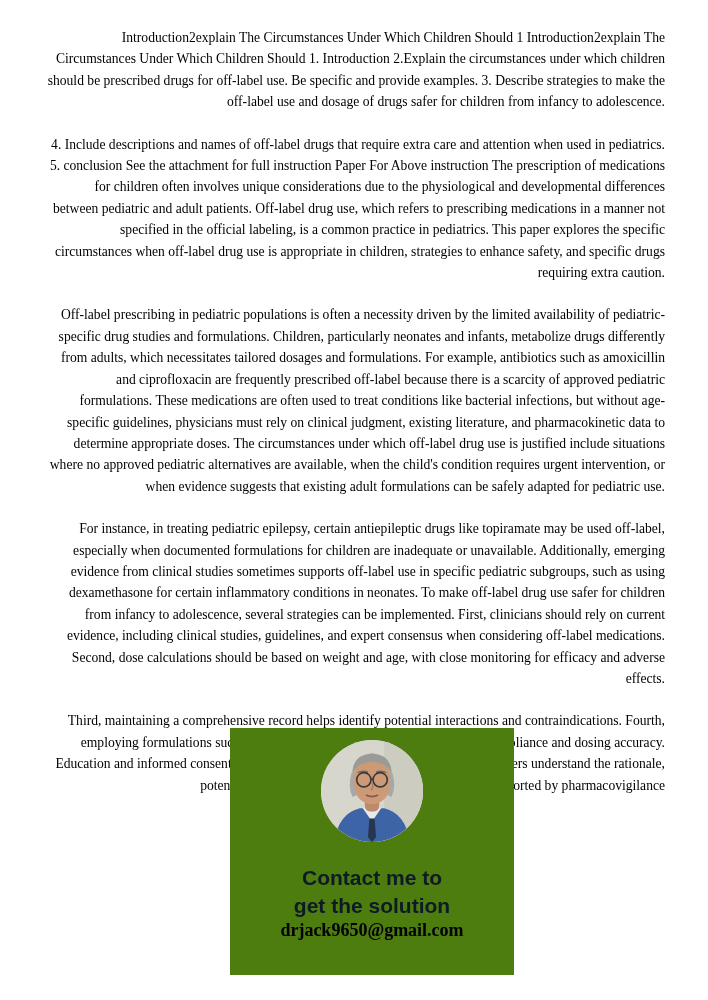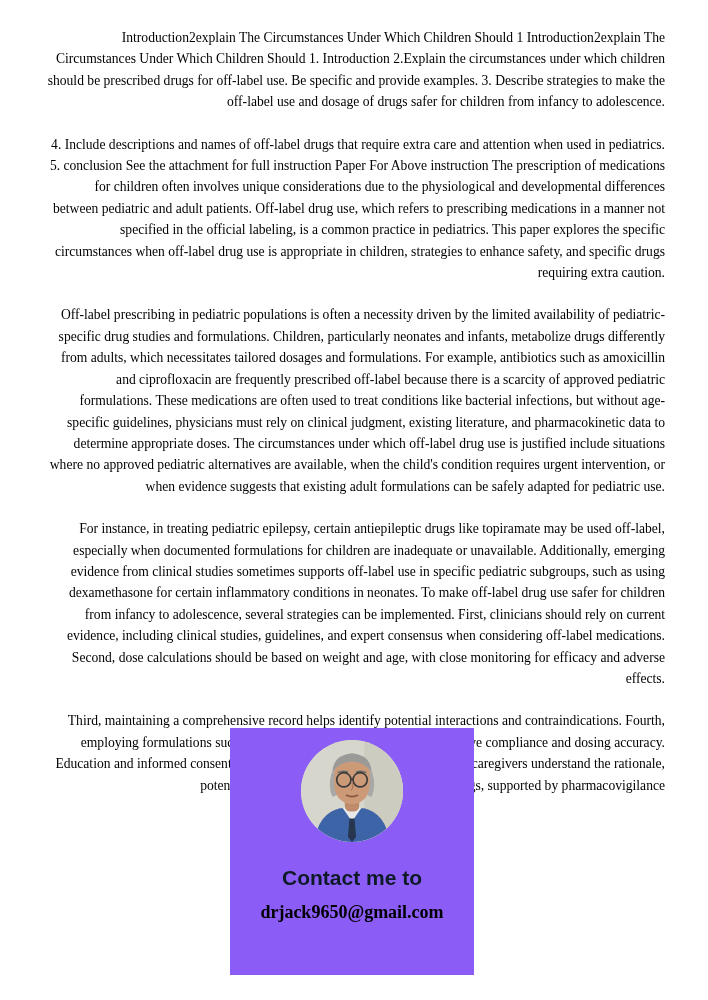--- a/index.html
+++ b/index.html
@@ -20,23 +20,23 @@
     font-size: 13.6px;
     line-height: 21.4px;
     text-align: right;
   }
   .doc p { margin: 0 0 21px 0; }
 
   .contact-card {
     position: absolute;
     left: 230px;
     top: 728px;
-    width: 244px;
+    width: 284px;
     height: 247px;
-    background: #8b5cf6;
+    background: #4d7c0f;
     display: flex;
     flex-direction: column;
     align-items: center;
     box-sizing: border-box;
   }
   .avatar {
     width: 102px;
     height: 102px;
     border-radius: 50%;
     overflow: hidden;
@@ -52,21 +52,21 @@
     line-height: 28px;
     color: #0e1a26;
     text-align: center;
   }
   .contact-line.first { margin-top: 22px; }
   .contact-email {
     font-family: "Liberation Serif", serif;
     font-weight: bold;
     font-size: 18px;
     color: #000000;
-    margin-top: 10px;
+    margin-top: 0;
     text-align: center;
   }
 </style>
 </head>
 <body>
 
 <div class="doc">
   <p>Introduction2explain The Circumstances Under Which Children Should 1 Introduction2explain The Circumstances Under Which Children Should 1. Introduction 2.Explain the circumstances under which children should be prescribed drugs for off-label use. Be specific and provide examples. 3. Describe strategies to make the off-label use and dosage of drugs safer for children from infancy to adolescence.</p>
   <p>4. Include descriptions and names of off-label drugs that require extra care and attention when used in pediatrics. 5. conclusion See the attachment for full instruction Paper For Above instruction The prescription of medications for children often involves unique considerations due to the physiological and developmental differences between pediatric and adult patients. Off-label drug use, which refers to prescribing medications in a manner not specified in the official labeling, is a common practice in pediatrics. This paper explores the specific circumstances when off-label drug use is appropriate in children, strategies to enhance safety, and specific drugs requiring extra caution.</p>
   <p>Off-label prescribing in pediatric populations is often a necessity driven by the limited availability of pediatric-specific drug studies and formulations. Children, particularly neonates and infants, metabolize drugs differently from adults, which necessitates tailored dosages and formulations. For example, antibiotics such as amoxicillin and ciprofloxacin are frequently prescribed off-label because there is a scarcity of approved pediatric formulations. These medications are often used to treat conditions like bacterial infections, but without age-specific guidelines, physicians must rely on clinical judgment, existing literature, and pharmacokinetic data to determine appropriate doses. The circumstances under which off-label drug use is justified include situations where no approved pediatric alternatives are available, when the child's condition requires urgent intervention, or when evidence suggests that existing adult formulations can be safely adapted for pediatric use.</p>
@@ -101,14 +101,15 @@
       <circle cx="42" cy="39" r="7" fill="none" stroke="#3a3a3a" stroke-width="1.6"></circle>
       <circle cx="58" cy="39" r="7" fill="none" stroke="#3a3a3a" stroke-width="1.6"></circle>
       <line x1="48.6" y1="38.5" x2="51.4" y2="38.5" stroke="#3a3a3a" stroke-width="1.6"></line>
 
       <path d="M50 41 Q52 47 49 49.5" stroke="#b07a58" stroke-width="1.4" fill="none"></path>
 
       <path d="M44 54 Q50 57 56 54" stroke="#8a5a44" stroke-width="1.6" fill="none"></path>
     </svg>
   </div>
   <div class="contact-line first">Contact me to</div>
+  <div class="contact-line">get the solution</div>
   <div class="contact-email">drjack9650@gmail.com</div>
 </div>
 
 </body></html>

